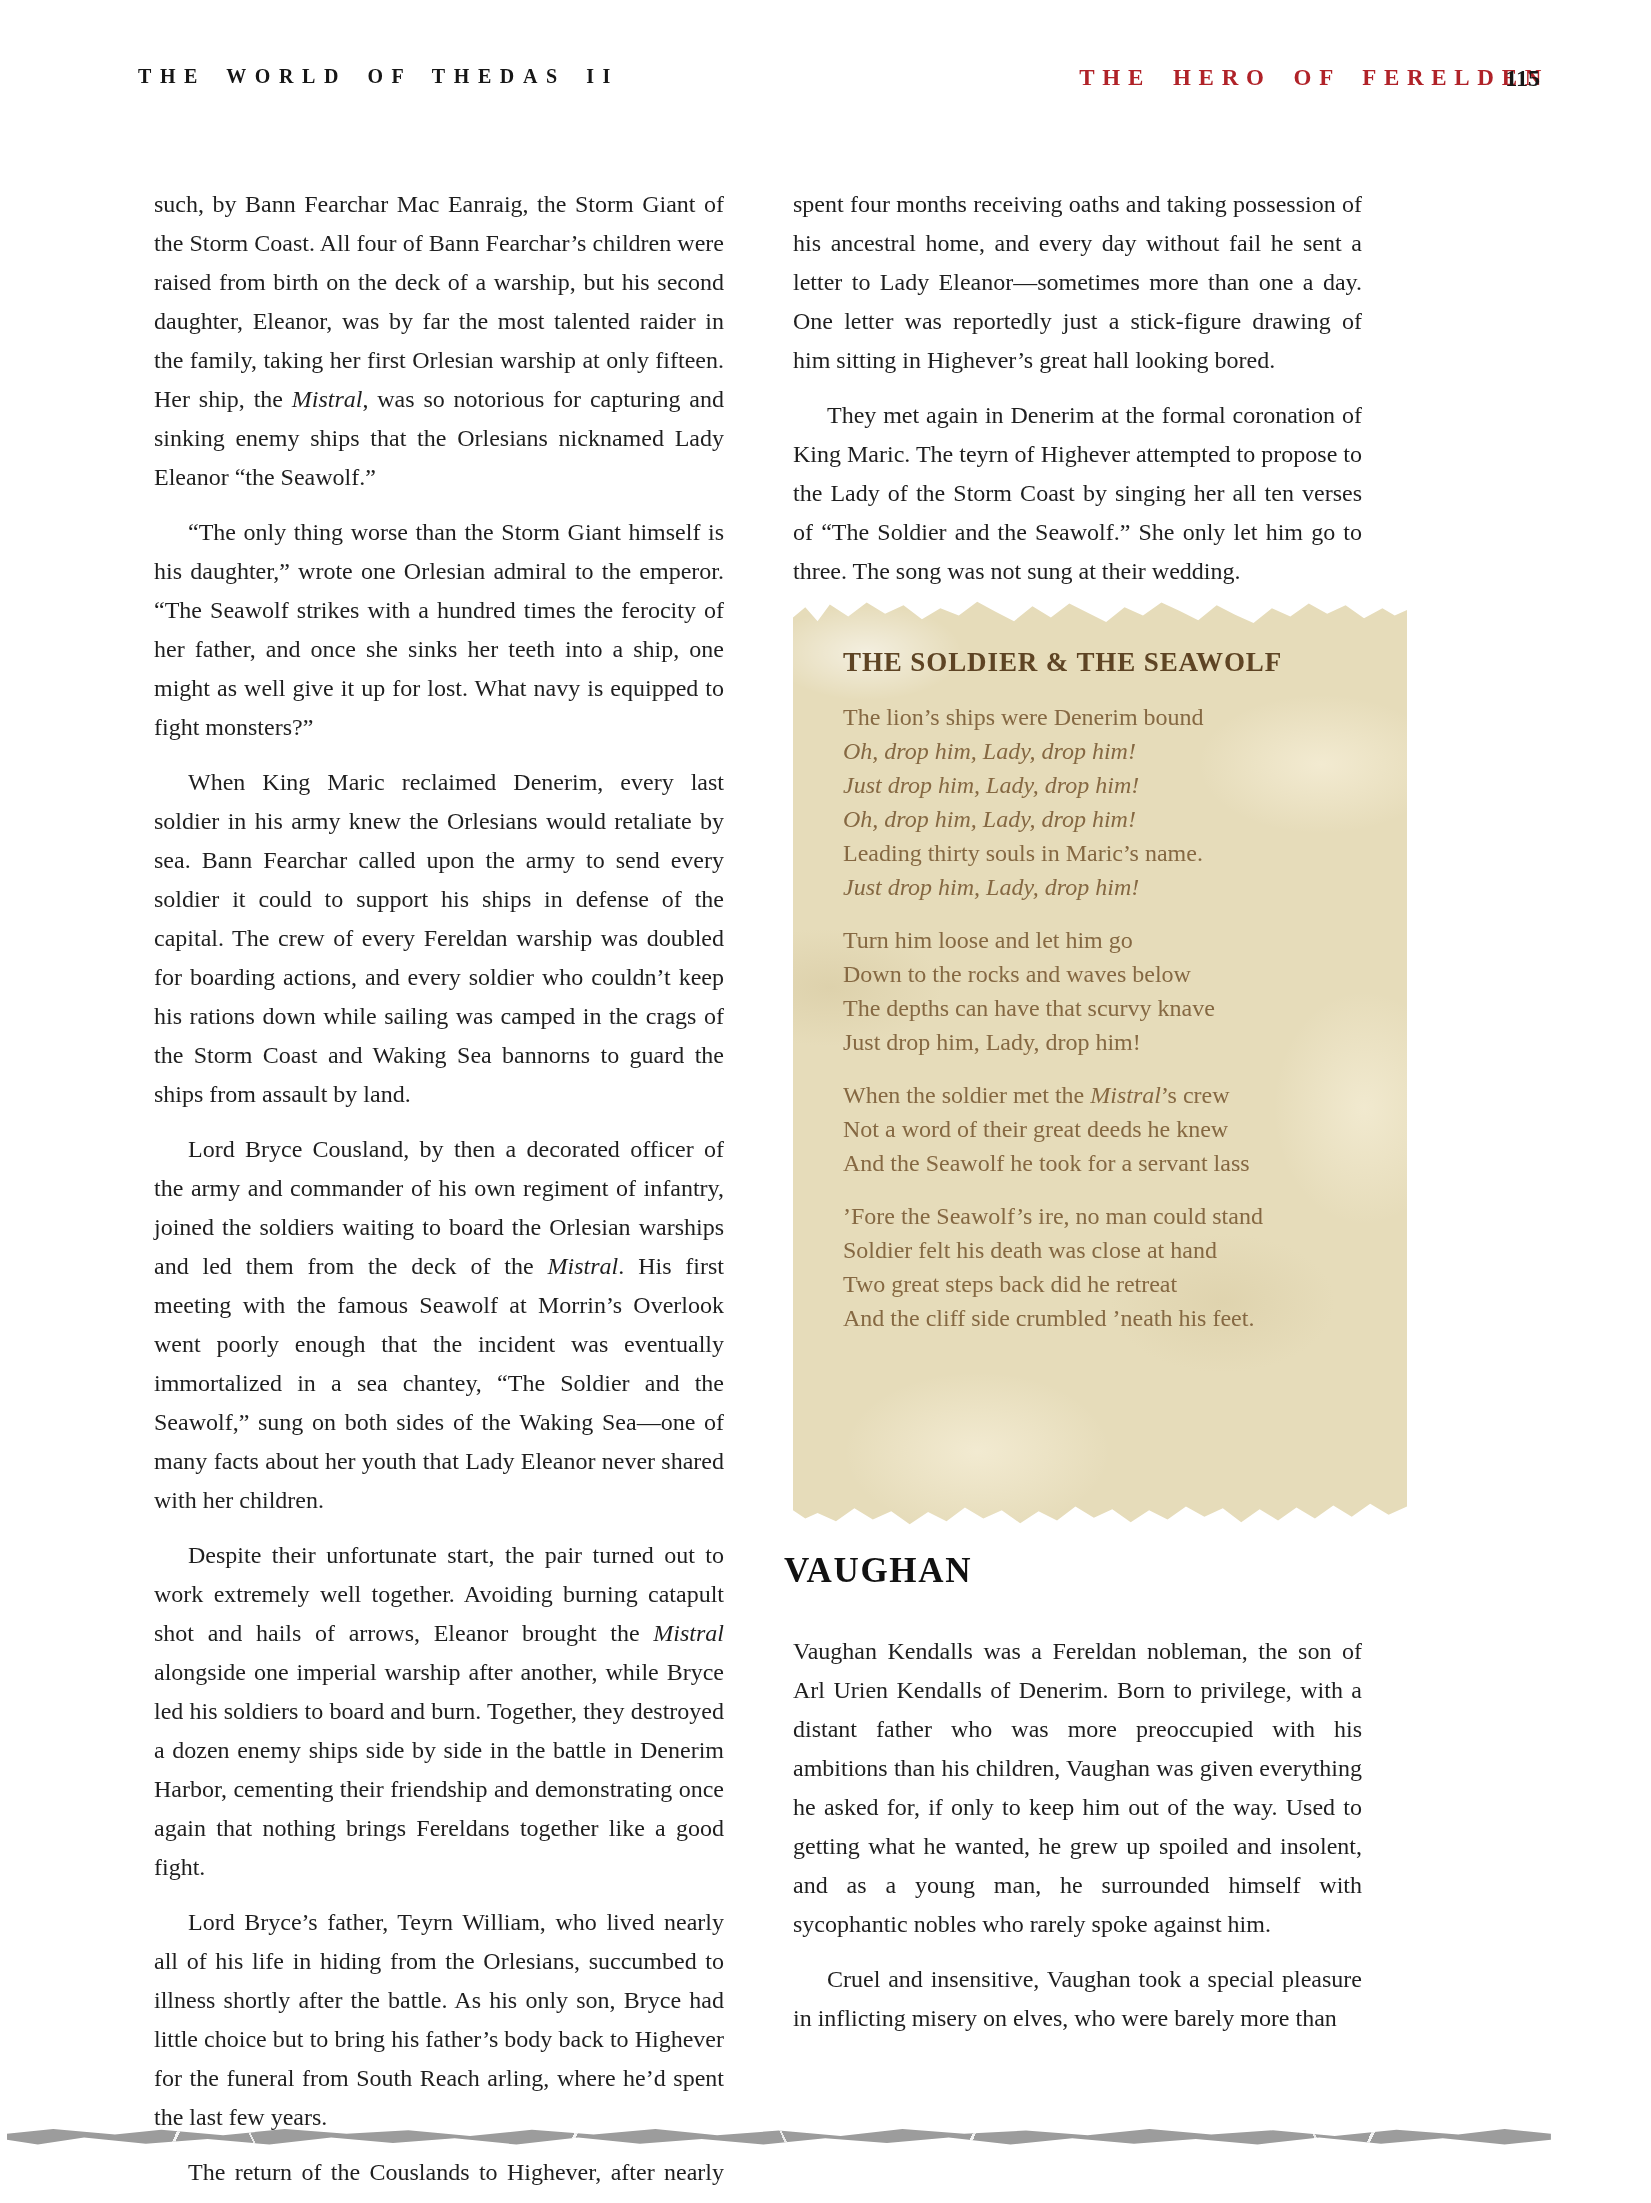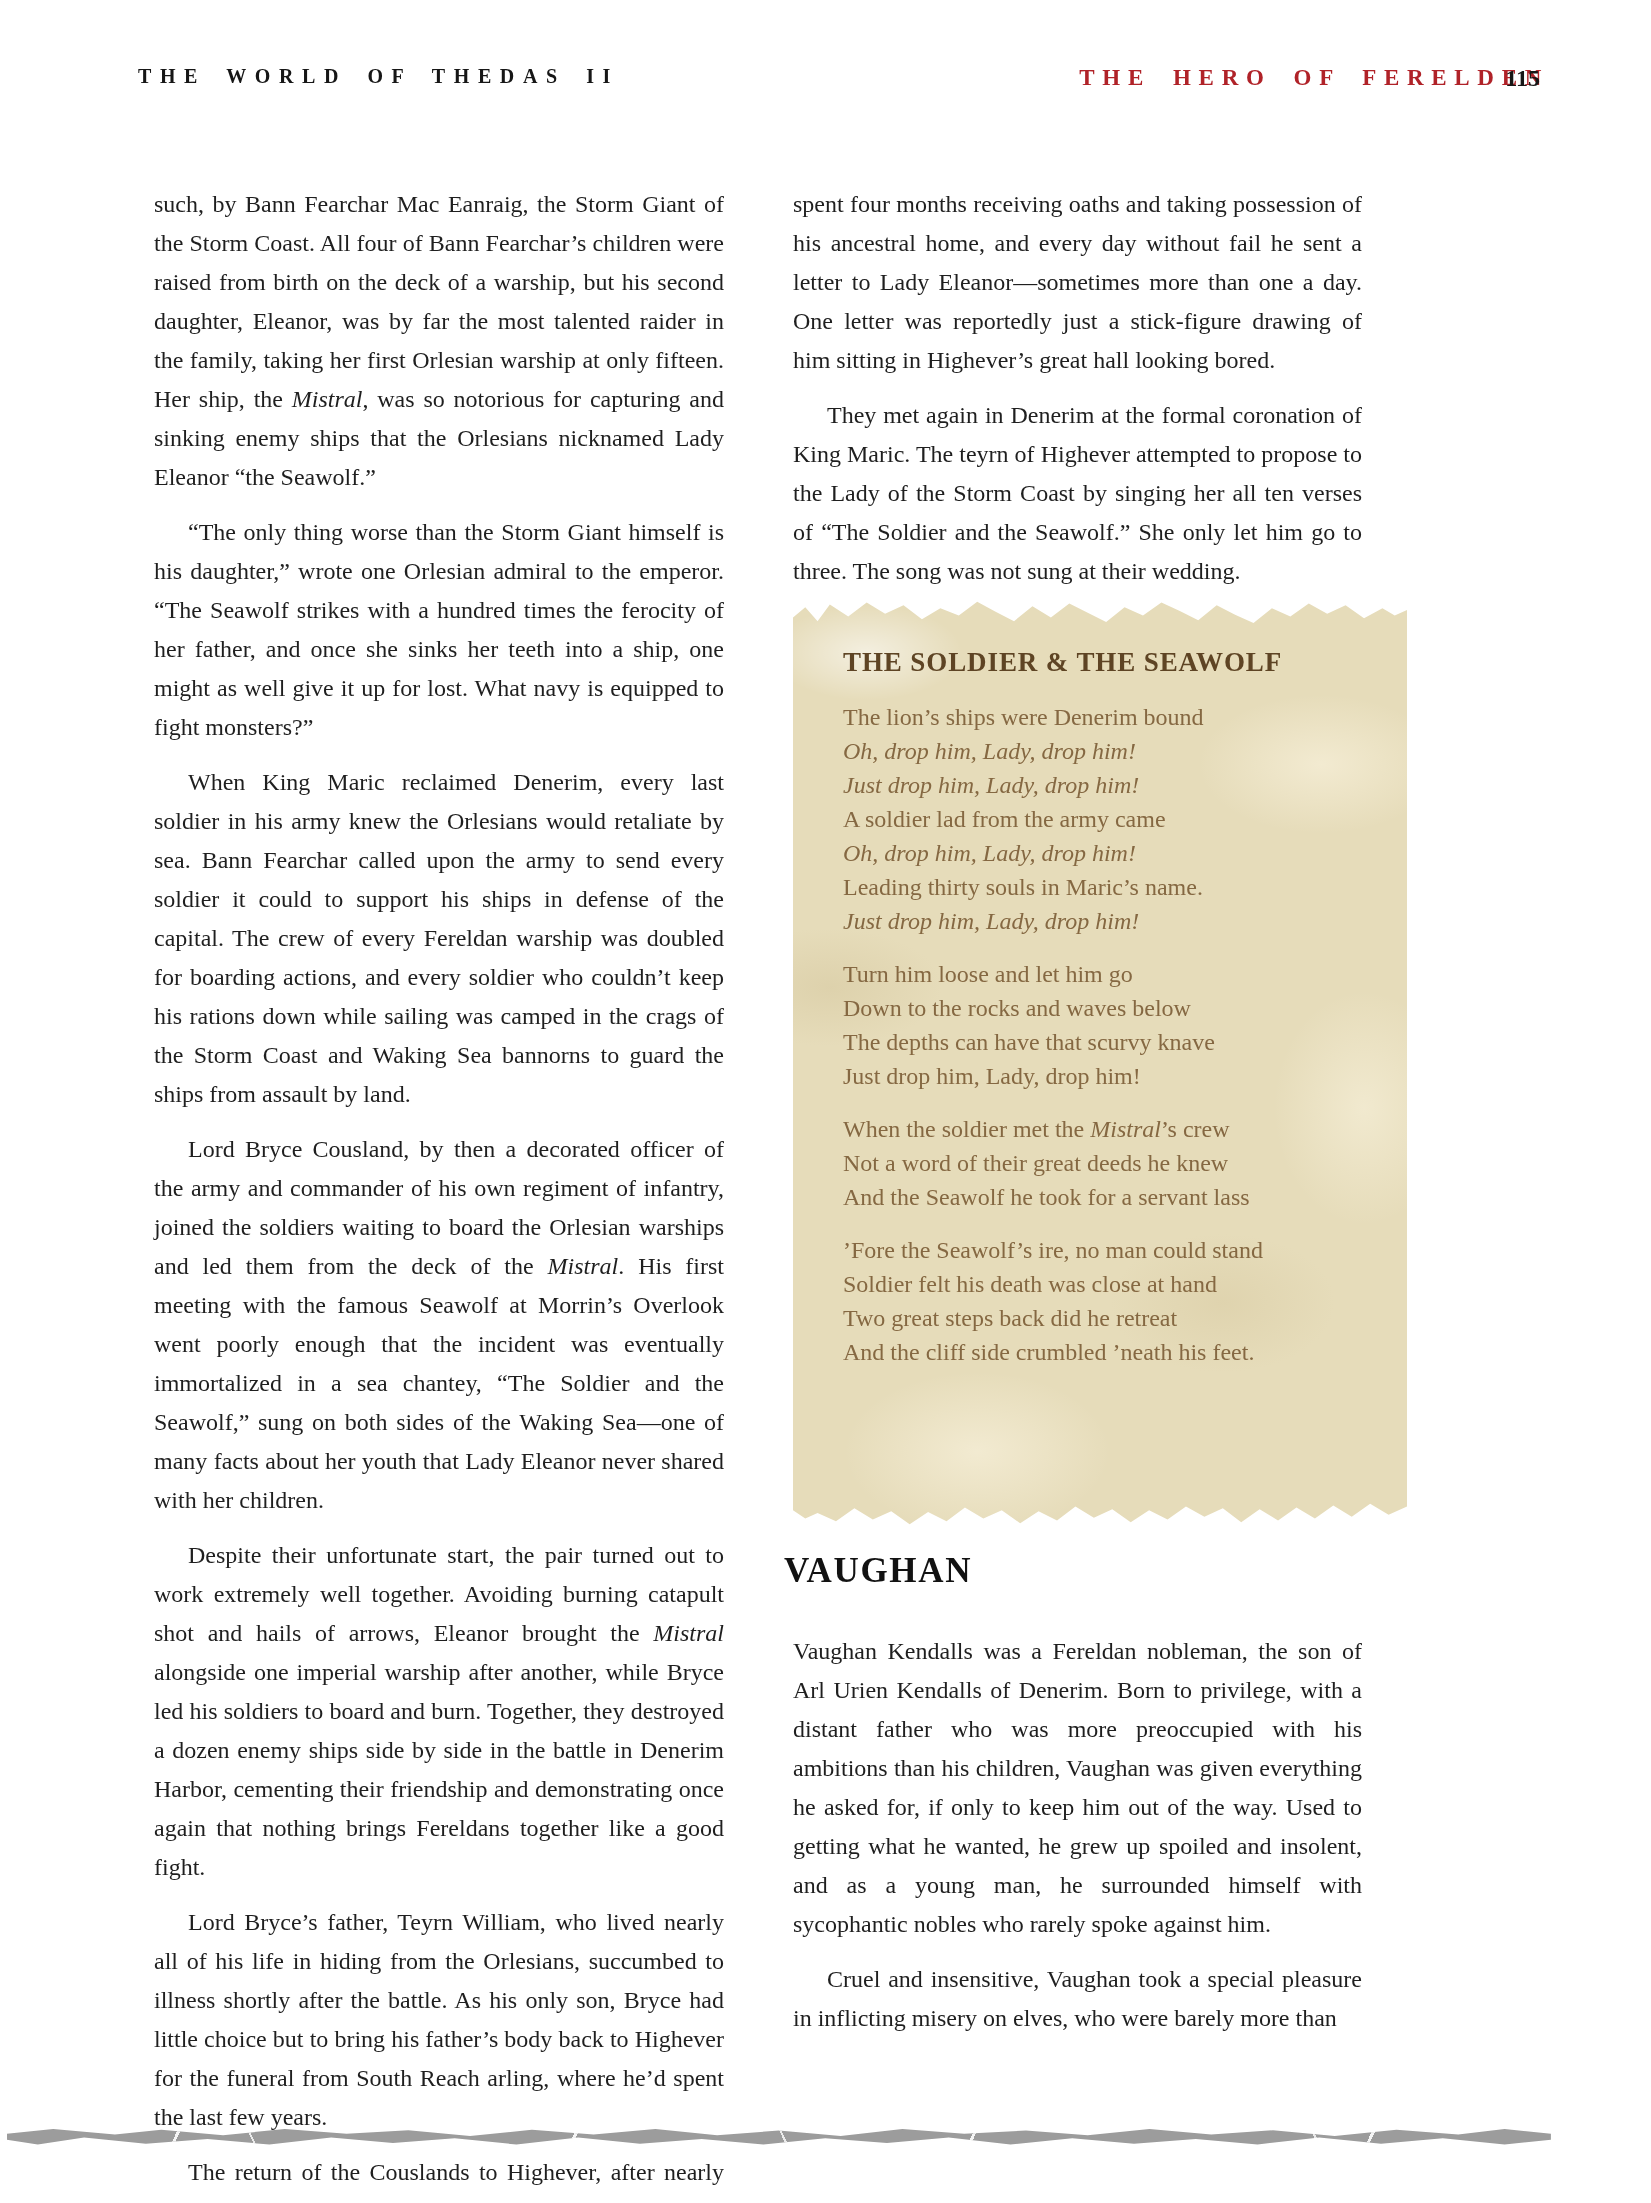--- a/index.html
+++ b/index.html
@@ -118,21 +118,20 @@
       <p class="indent">They met again in Denerim at the formal coronation of King Maric. The teyrn of Highever attempted to propose to the Lady of the Storm Coast by singing her all ten verses of “The Soldier and the Seawolf.” She only let him go to three. The song was not sung at their wedding.</p>
     </div>
 
   <aside class="callout">
     <h2>THE SOLDIER &amp; THE SEAWOLF</h2>
     <div id="song-stanzas">
         <div class="stanza">
           <div class="song-line">The lion’s ships were Denerim bound</div>
           <div class="song-line it">Oh, drop him, Lady, drop him!</div>
           <div class="song-line it">Just drop him, Lady, drop him!</div>
-          <div class="song-line">A soldier lad from the army came</div>
           <div class="song-line it">Oh, drop him, Lady, drop him!</div>
           <div class="song-line">Leading thirty souls in Maric’s name.</div>
           <div class="song-line it">Just drop him, Lady, drop him!</div>
         </div>
         <div class="stanza">
           <div class="song-line">Turn him loose and let him go</div>
           <div class="song-line">Down to the rocks and waves below</div>
           <div class="song-line">The depths can have that scurvy knave</div>
           <div class="song-line">Just drop him, Lady, drop him!</div>
         </div>

